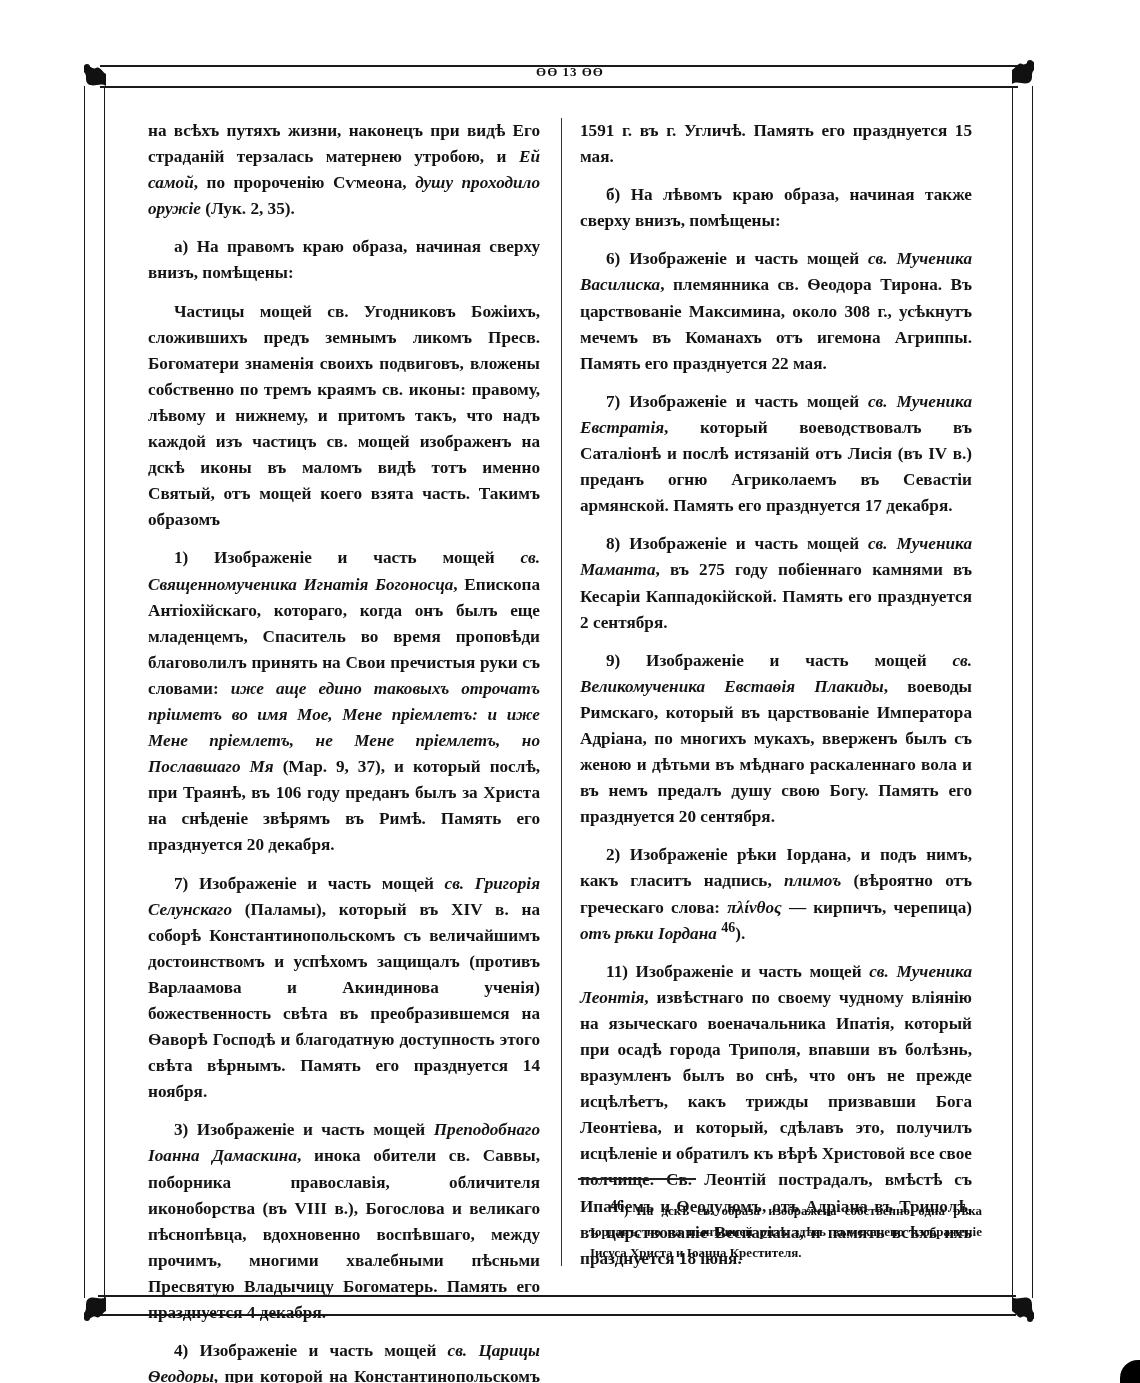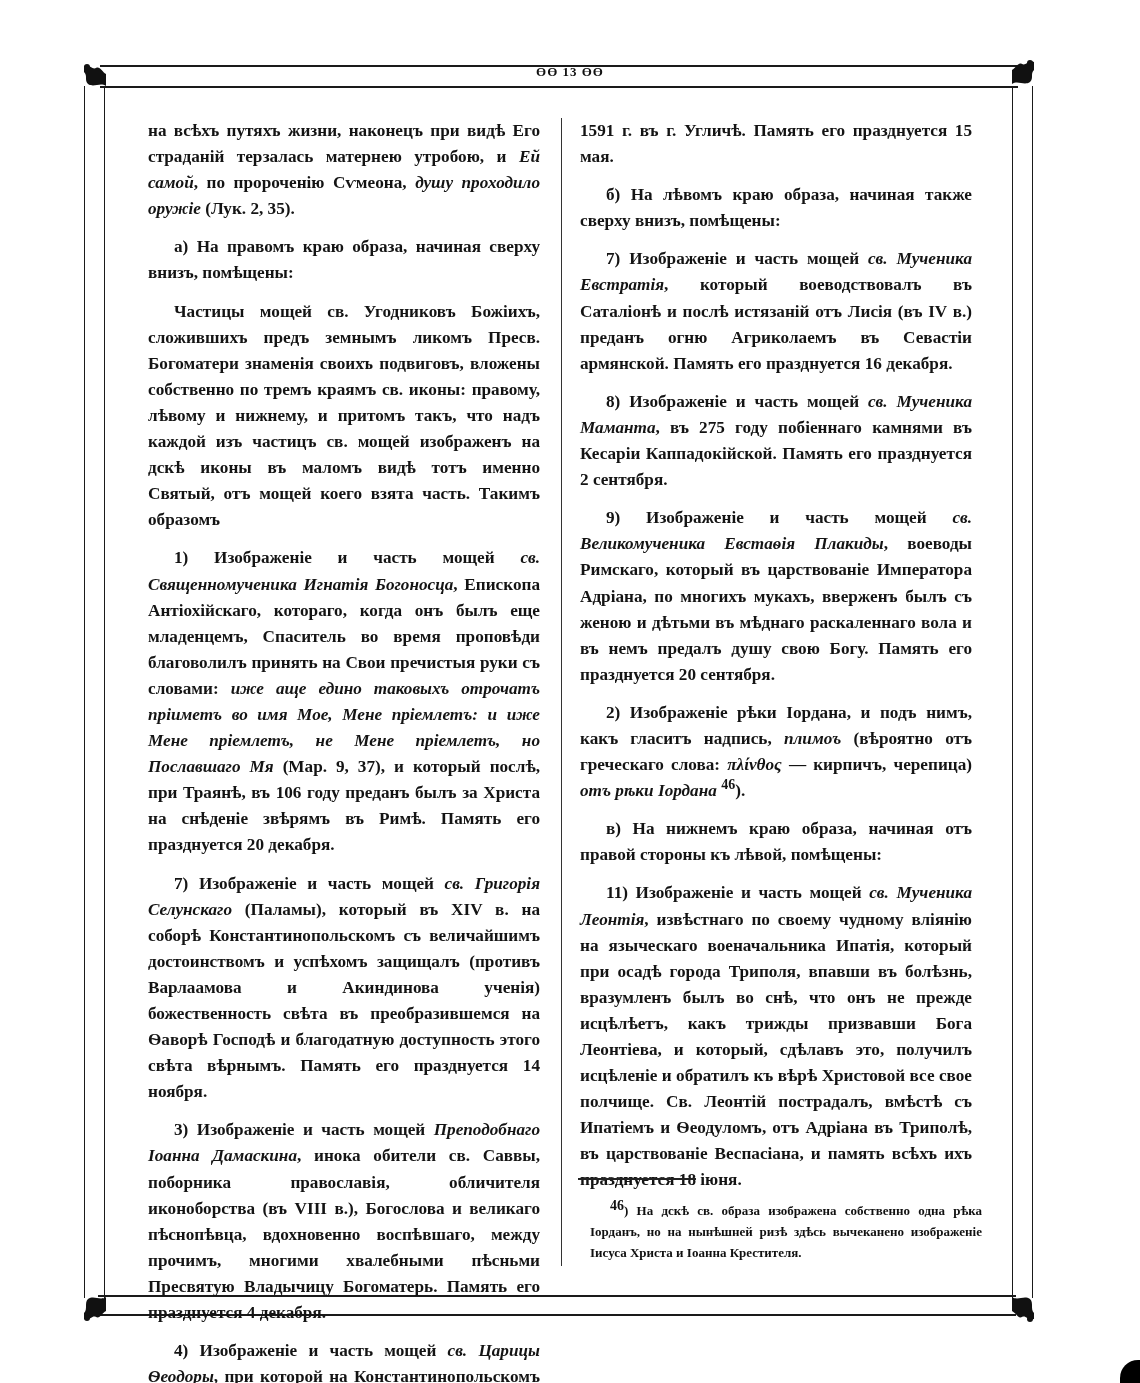--- a/index.html
+++ b/index.html
@@ -66,24 +66,24 @@
   <p><span>1) Изображеніе и часть мощей </span><i>св. Священномученика Игнатія Богоносца</i><span>, Епископа Антіохійскаго, котораго, когда онъ былъ еще младенцемъ, Спаситель во время проповѣди благоволилъ принять на Свои пречистыя руки съ словами: </span><i>иже аще едино таковыхъ отрочатъ пріиметъ во имя Мое, Мене пріемлетъ: и иже Мене пріемлетъ, не Мене пріемлетъ, но Пославшаго Мя</i><span> (Мар. 9, 37), и который послѣ, при Траянѣ, въ 106 году преданъ былъ за Христа на снѣденіе звѣрямъ въ Римѣ. Память его празднуется 20 декабря.</span></p>
   <p><span>7) Изображеніе и часть мощей </span><i>св. Григорія Селунскаго</i><span> (Паламы), который въ XIV в. на соборѣ Константинопольскомъ съ величайшимъ достоинствомъ и успѣхомъ защищалъ (противъ Варлаамова и Акиндинова ученія) божественность свѣта въ преобразившемся на Ѳаворѣ Господѣ и благодатную доступность этого свѣта вѣрнымъ. Память его празднуется 14 ноября.</span></p>
   <p><span>3) Изображеніе и часть мощей </span><i>Преподобнаго Іоанна Дамаскина</i><span>, инока обители св. Саввы, поборника православія, обличителя иконоборства (въ VIII в.), Богослова и великаго пѣснопѣвца, вдохновенно воспѣвшаго, между прочимъ, многими хвалебными пѣсньми Пресвятую Владычицу Богоматерь. Память его празднуется 4 декабря.</span></p>
   <p><span>4) Изображеніе и часть мощей </span><i>св. Царицы Ѳеодоры</i><span>, при которой на Константинопольскомъ соборѣ (въ 842 г.) окончательно прекращено иконоборство и снова утверждено навсегда поклоненіе святымъ иконамъ. Память ея празднуется 11 февраля.</span></p>
 
 </div>
 
 <div class="col right">
   <p class="noind">1591 г. въ г. Угличѣ. Память его празднуется 15 мая.</p>
   <p>б) На лѣвомъ краю образа, начиная также сверху внизъ, помѣщены:</p>
-  <p><span>7) Изображеніе и часть мощей </span><i>св. Мученика Евстратія</i><span>, который воеводствовалъ въ Саталіонѣ и послѣ истязаній отъ Лисія (въ IV в.) преданъ огню Агриколаемъ въ Севастіи армянской. Память его празднуется 16 декабря.</span></p>
+  <p><span>6) Изображеніе и часть мощей </span><i>св. Мученика Василиска</i><span>, племянника св. Ѳеодора Тирона. Въ царствованіе Максимина, около 308 г., усѣкнутъ мечемъ въ Команахъ отъ игемона Агриппы. Память его празднуется 22 мая.</span></p>
+  <p><span>7) Изображеніе и часть мощей </span><i>св. Мученика Евстратія</i><span>, который воеводствовалъ въ Саталіонѣ и послѣ истязаній отъ Лисія (въ IV в.) преданъ огню Агриколаемъ въ Севастіи армянской. Память его празднуется 17 декабря.</span></p>
   <p><span>8) Изображеніе и часть мощей </span><i>св. Мученика Маманта</i><span>, въ 275 году побіеннаго камнями въ Кесаріи Каппадокійской. Память его празднуется 2 сентября.</span></p>
   <p><span>9) Изображеніе и часть мощей </span><i>св. Великомученика Евстаѳія Плакиды</i><span>, воеводы Римскаго, который въ царствованіе Императора Адріана, по многихъ мукахъ, ввер­женъ былъ съ женою и дѣтьми въ мѣднаго раскаленнаго вола и въ немъ предалъ душу свою Богу. Память его празднуется 20 сентября.</span></p>
   <p><span>2) Изображеніе рѣки Іордана, и подъ нимъ, какъ гласитъ надпись, </span><i>плимоъ</i><span> (вѣроятно отъ греческаго слова: </span><i>πλίνθος</i><span> — кирпичъ, черепица) </span><i>отъ рѣки Іордана</i> <sup>46</sup><span>).</span></p>
-  <p>в) На нижнемъ краю образа, начиная отъ правой стороны къ лѣвой, помѣщены:</p>
   <p><span>11) Изображеніе и часть мощей </span><i>св. Мученика Леонтія</i><span>, извѣстнаго по своему чудному вліянію на языческаго военачальника Ипатія, который при осадѣ города Триполя, впавши въ болѣзнь, вразумленъ былъ во снѣ, что онъ не прежде исцѣлѣетъ, какъ трижды призвавши Бога Леонтіева, и который, сдѣлавъ это, получилъ исцѣленіе и обратилъ къ вѣрѣ Христовой все свое полчище. Св. Леонтій пострадалъ, вмѣстѣ съ Ипатіемъ и Ѳеодуломъ, отъ Адріана въ Триполѣ, въ царствованіе Веспасіана, и память всѣхъ ихъ празднуется 18 іюня.</span></p>
 </div>
 
 <div class="fn-rule"></div>
 <div class="footnote"><sup>46</sup><span>) На дскѣ св. образа изображена собственно одна рѣка Іорданъ, но на нынѣшней ризѣ здѣсь вычеканено изображеніе Іисуса Христа и Іоанна Крестителя.</span></div>
 
 <div class="edge-blob"></div>
 
 </body></html>

